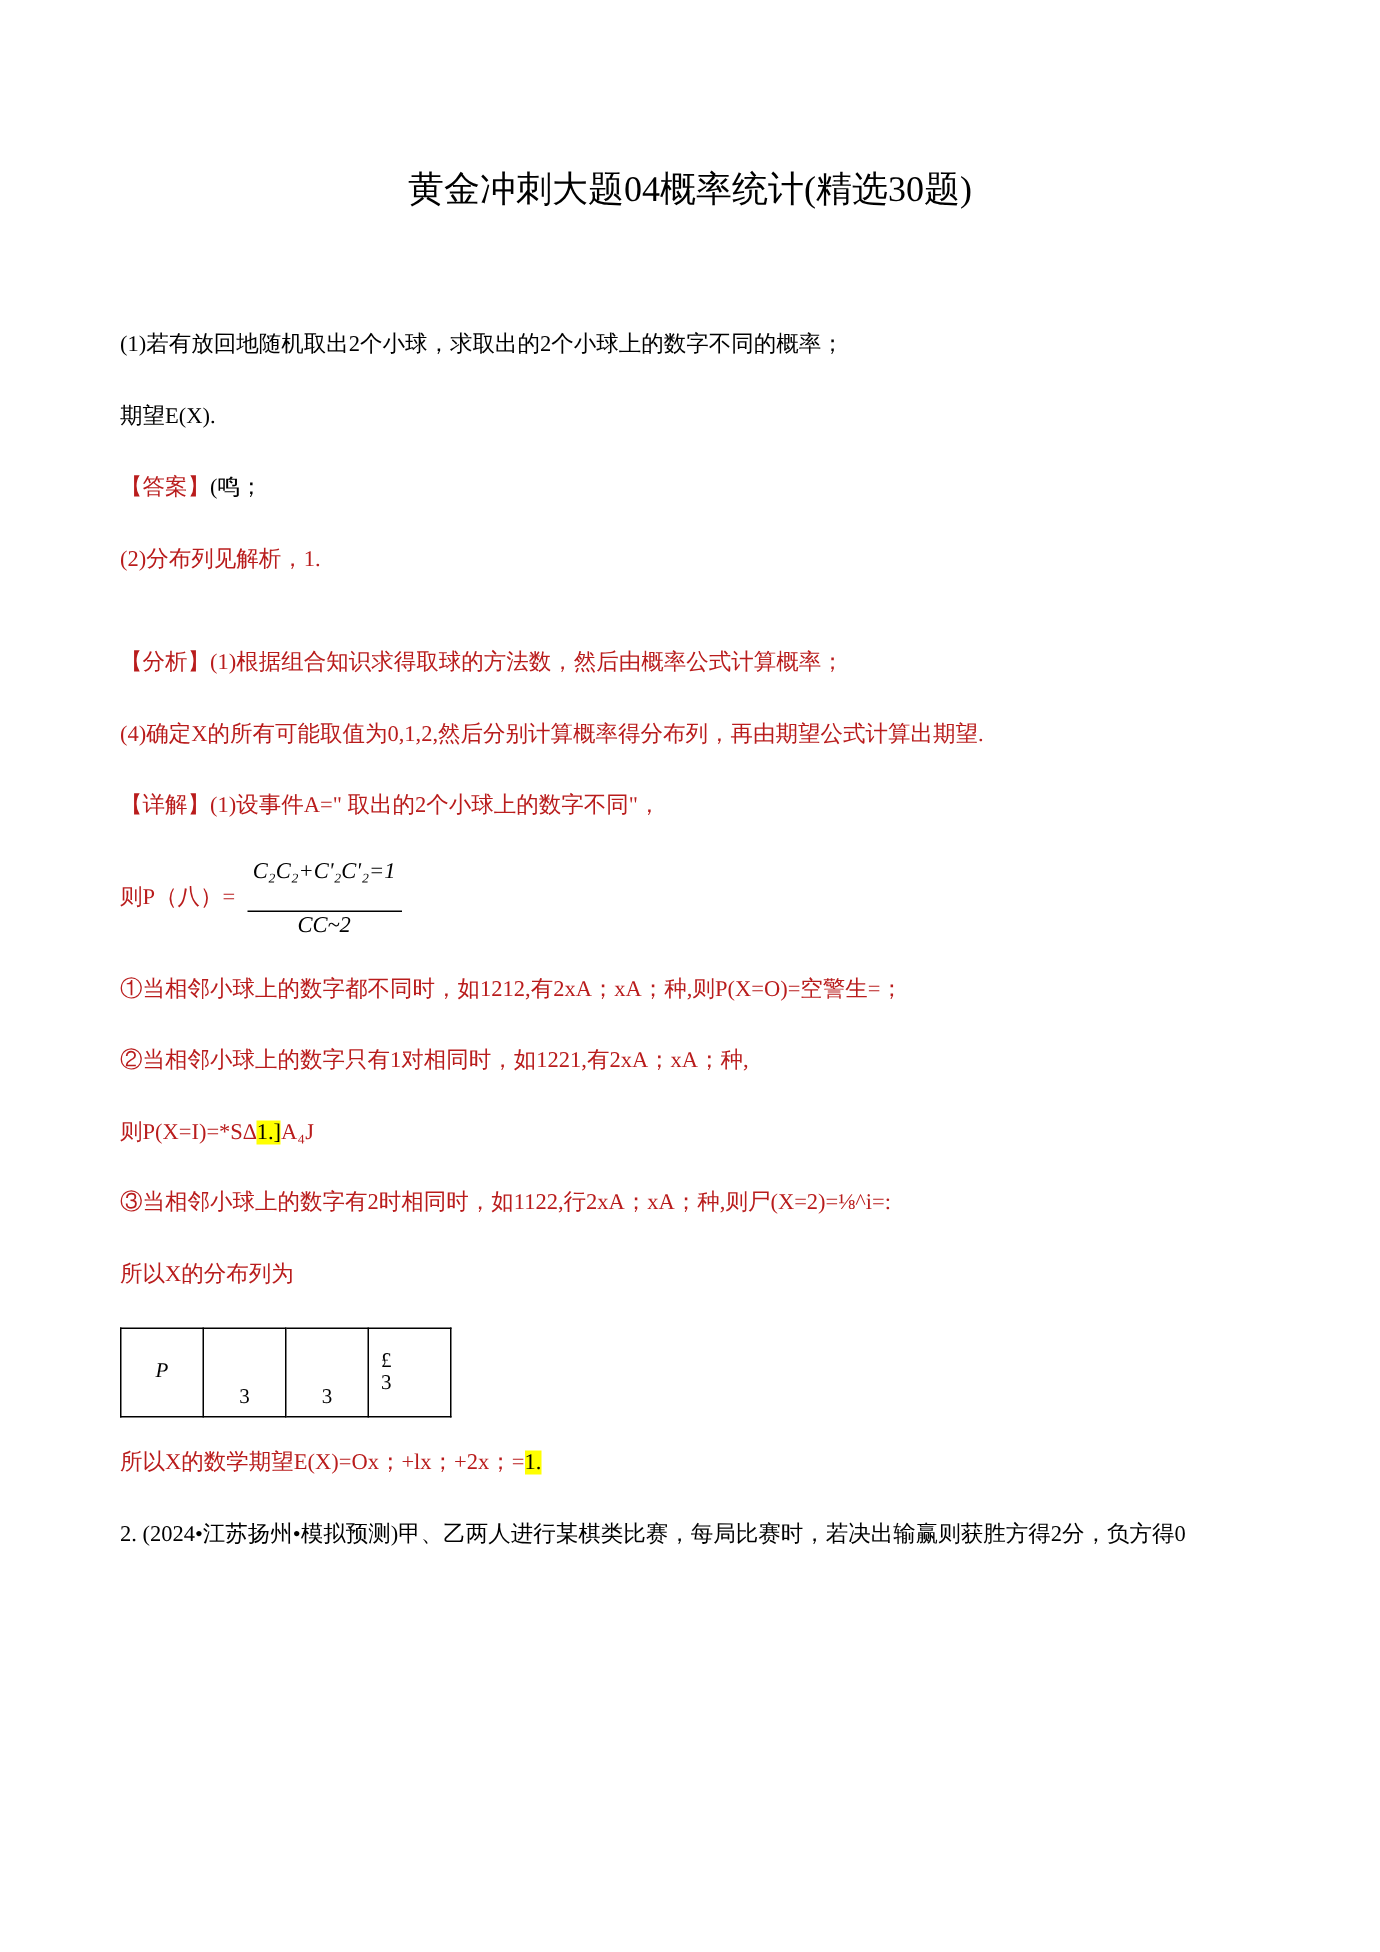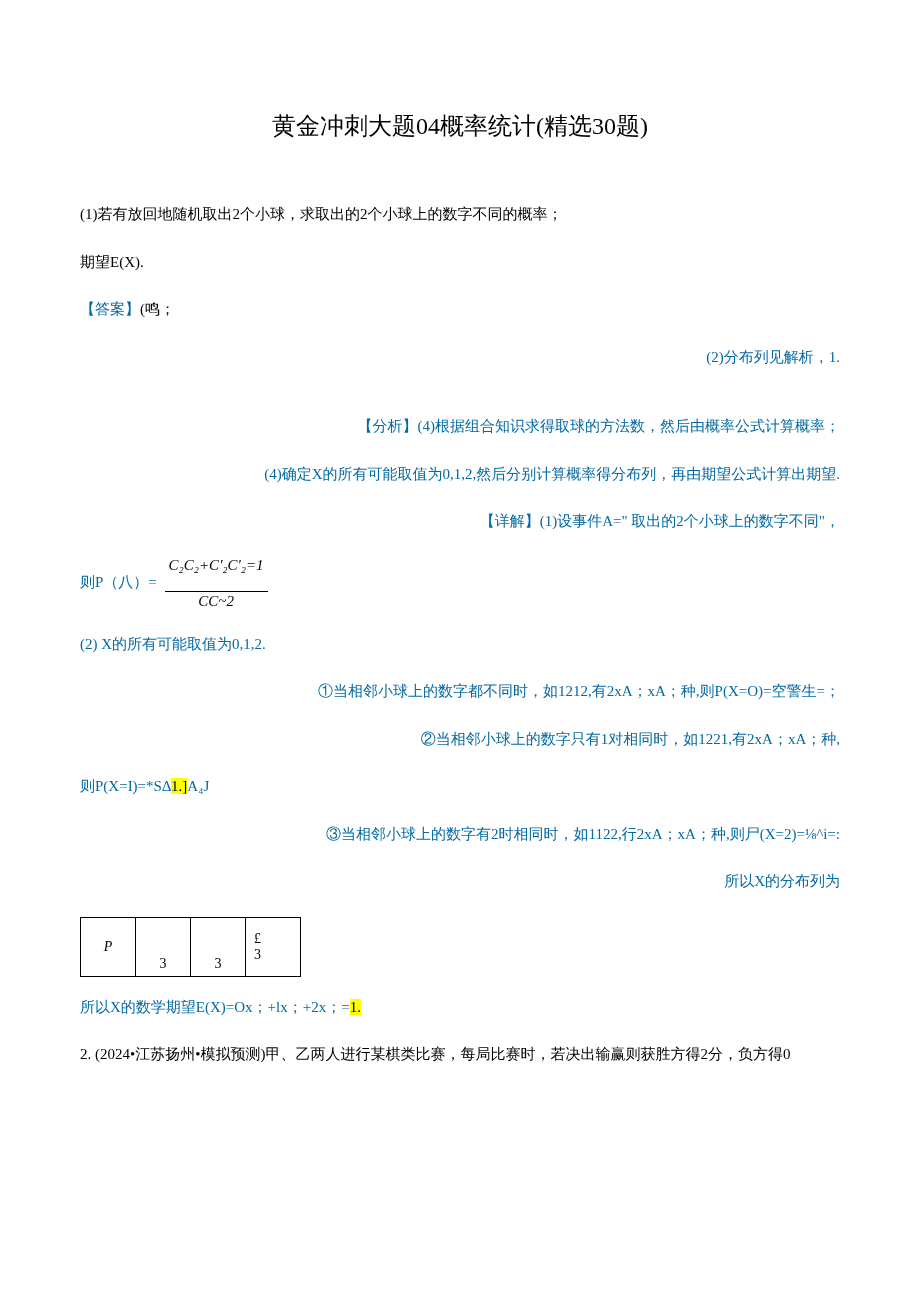--- a/index.html
+++ b/index.html
@@ -11,30 +11,30 @@
   }
   .page {
     padding: 110px 80px 40px 80px;
     box-sizing: border-box;
     width: 920px;
   }
   h1.title {
     text-align: center;
     font-size: 24px;
     font-weight: normal;
-    margin: 0 0 60px 0;
+    margin: 0 0 76px 0;
     font-family: "SimSun", "宋体", serif;
   }
   p {
     margin: 0 0 22px 0;
     font-size: 15px;
     line-height: 1.7;
     color: #000;
   }
-  .red { color: #0369a1; text-align: right; }
+  .red { color: #b91c1c; }
   .hl { background: #ffff00; }
   .formula {
     display: inline-block;
     vertical-align: middle;
     text-align: center;
     font-family: "Times New Roman", serif;
     line-height: 1.1;
     margin: 0 4px;
   }
   .formula .num { display:block; border-bottom: 1px solid #000; padding: 0 4px 18px 4px; font-style: italic;}
@@ -69,40 +69,36 @@
 
   <p class="mixed-red">
     <span class="red">【答案】</span><span class="blk">(鸣；</span>
   </p>
 
   <p class="red">(2)分布列见解析，1.</p>
 
   <div class="section-gap"></div>
 
   <p class="red">
-    <span>【分析】</span><span>(4)根据组合知识求得取球的方法数，然后由概率公式计算概率；</span>
+    <span>【分析】</span><span>(1)根据组合知识求得取球的方法数，然后由概率公式计算概率；</span>
   </p>
   <p class="red">(4)确定X的所有可能取值为0,1,2,然后分别计算概率得分布列，再由期望公式计算出期望.</p>
 
   <p class="red">
     <span>【详解】</span><span>(1)设事件A=" 取出的2个小球上的数字不同"，</span>
   </p>
 
   <p>
     <span class="red">则P（八）=</span>
     <span class="formula">
       <span class="num">C₂C₂+C'₂C'₂=1</span>
       <span class="den">CC~2</span>
     </span>
   </p>
 
-  <p>
-    <span class="red">(2)</span>
-    <span class="red"> X的所有可能取值为0,1,2.</span>
-  </p>
 
   <p class="red">①当相邻小球上的数字都不同时，如1212,有2xA；xA；种,则P(X=O)=空警生=；</p>
 
   <p class="red">②当相邻小球上的数字只有1对相同时，如1221,有2xA；xA；种,</p>
 
   <p>
     <span class="red">则P(X=I)=*S∆</span><span class="hl">1.]</span><span class="red">A₄J</span>
   </p>
 
   <p class="red">③当相邻小球上的数字有2时相同时，如1122,行2xA；xA；种,则尸(X=2)=⅛^i=:</p>

